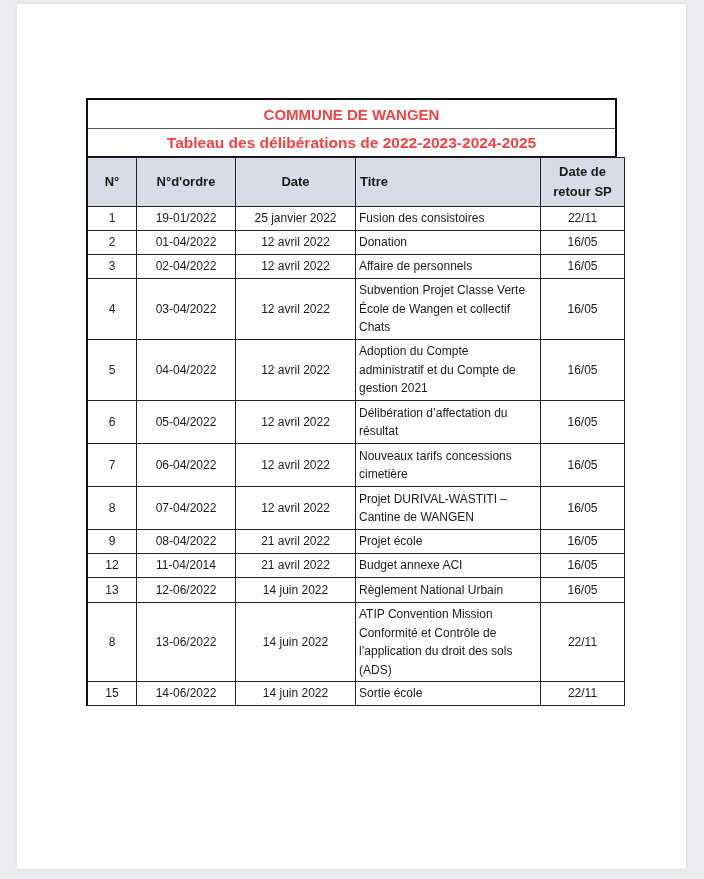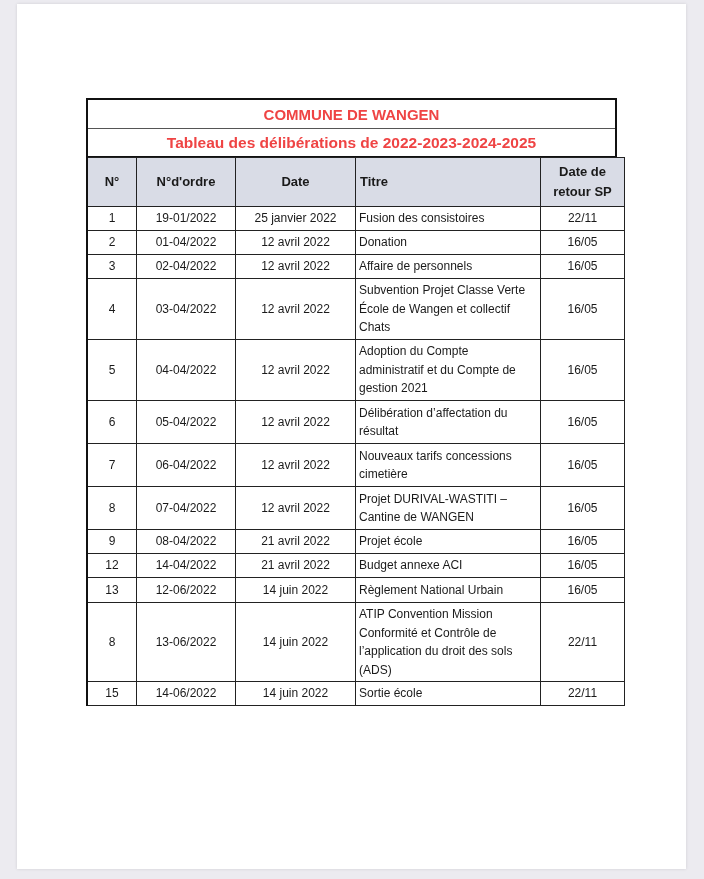--- a/index.html
+++ b/index.html
@@ -149,21 +149,21 @@
       </tr>
       <tr style="height: 24px;">
         <td class="num">9</td>
         <td class="ord">08-04/2022</td>
         <td class="date">21 avril 2022</td>
         <td class="titre">Projet école</td>
         <td class="ret">16/05</td>
       </tr>
       <tr style="height: 24px;">
         <td class="num">12</td>
-        <td class="ord">14-04/2022</td>
+        <td class="ord">11-04/2014</td>
         <td class="date">21 avril 2022</td>
         <td class="titre">Budget annexe ACI</td>
         <td class="ret">16/05</td>
       </tr>
       <tr style="height: 25px; margin-top: 26px;">
         <td class="num">13</td>
         <td class="ord">12-06/2022</td>
         <td class="date">14 juin 2022</td>
         <td class="titre">Règlement National Urbain</td>
         <td class="ret">16/05</td>

